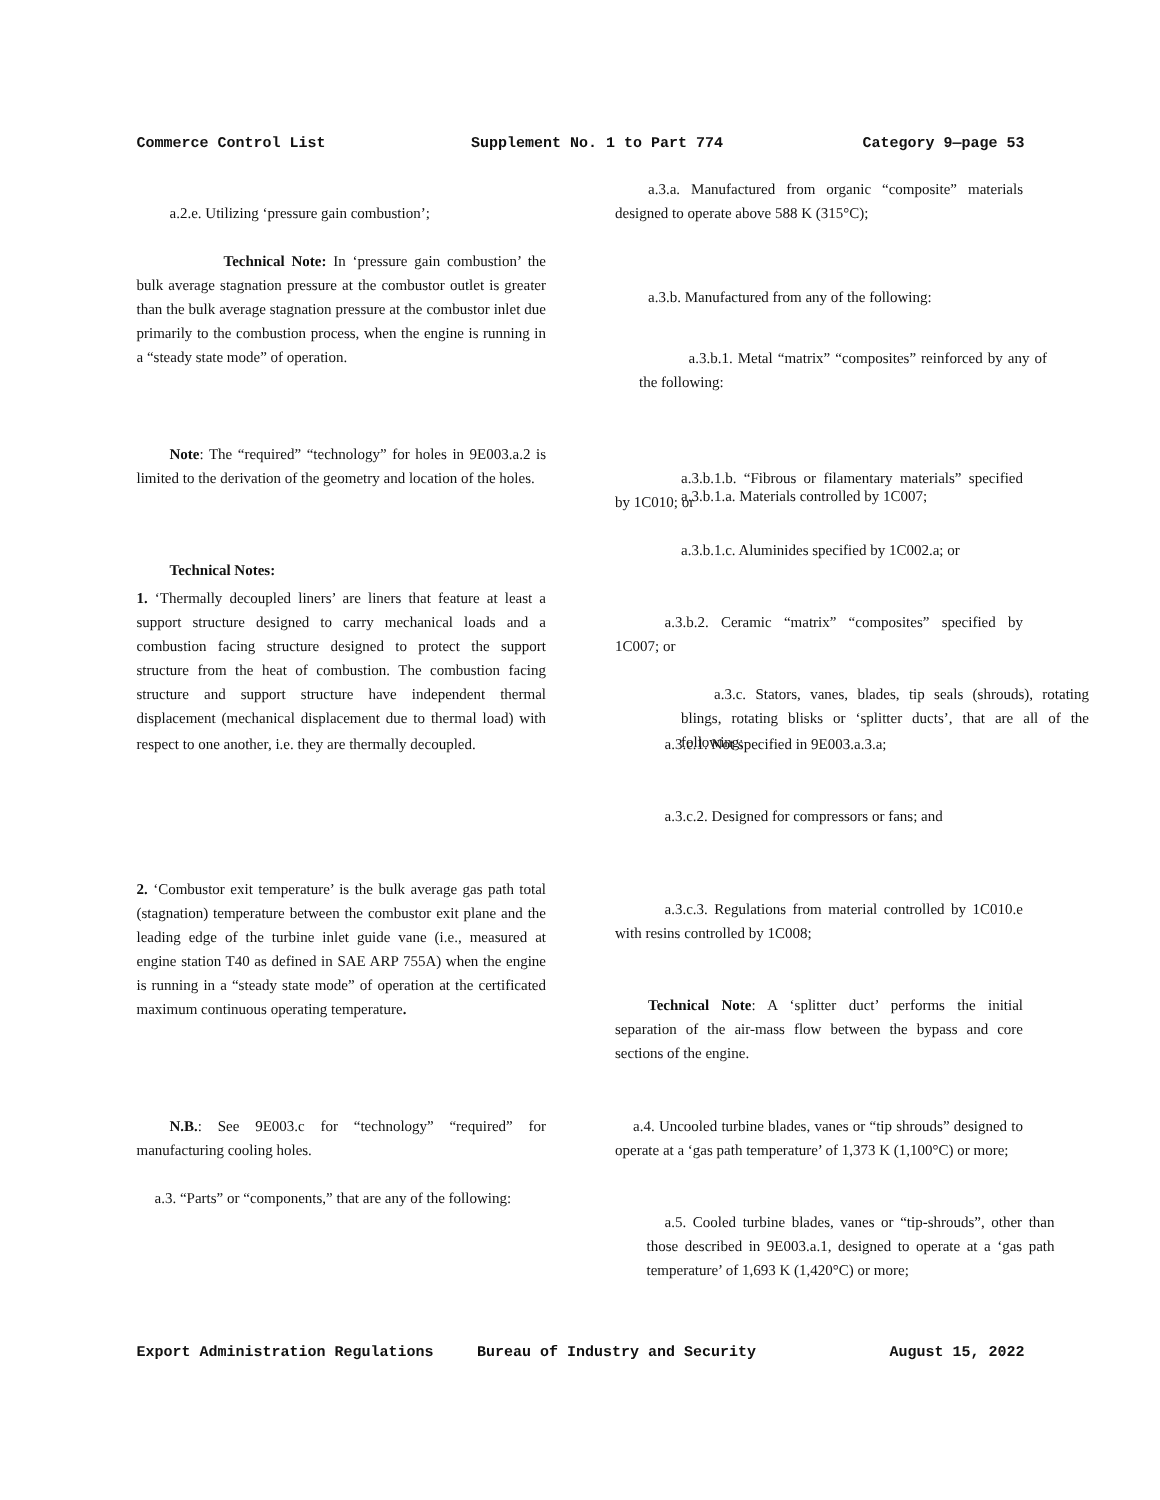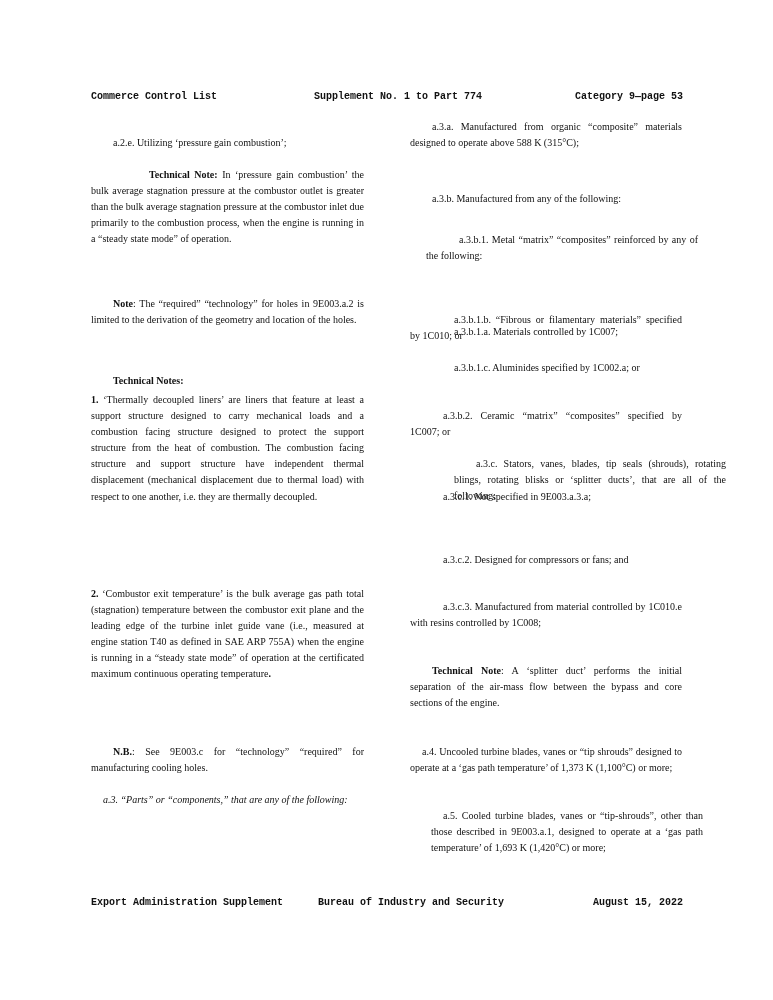--- a/index.html
+++ b/index.html
@@ -26,45 +26,45 @@
 <p class="p L it" style="top:296px; text-indent:22px;"><span class="b">Note</span><span>: The “required” “technology” for holes in 9E003.a.2 is limited to the derivation of the geometry and location of the holes.</span></p>
 
 <p class="p L it b" style="top:354px; text-indent:22px;margin-top:19px;">Technical Notes:</p>
 
 <p class="p L it" style="top:392px;"><span class="b">1.</span><span>  ‘Thermally decoupled liners’ are liners that feature at least a support structure designed to carry mechanical loads and a combustion facing structure designed to protect the support structure from the heat of combustion.  The combustion facing structure and support structure have independent thermal displacement (mechanical displacement due to thermal load) with respect to one another, i.e. they are thermally decoupled.</span></p>
 
 <p class="p L it" style="top:586px;"><span class="b">2.</span><span> ‘Combustor exit temperature’ is the bulk average gas path total (stagnation) temperature between the combustor exit plane and the leading edge of the turbine inlet guide vane (i.e., measured at engine station T40 as defined in SAE ARP 755A) when the engine is running in a “steady state mode” of operation at the certificated maximum continuous operating temperature</span><span class="b">.</span></p>
 
 <p class="p L it" style="top:744px; text-indent:22px;"><span class="b">N.B.</span><span>:  See 9E003.c for “technology” “required” for manufacturing cooling holes.</span></p>
 
-<p class="p L" style="top:792px; text-indent:12px;font-style:italic;">a.3. “Parts” or “components,” that are any of the following:</p>
+<p class="p L" style="top:792px; text-indent:12px;">a.3. “Parts” or “components,” that are any of the following:</p>
 
 <p class="p R" style="top:119px; text-indent:22px;">a.3.a.   Manufactured  from  organic “composite” materials designed to operate above 588 K (315°C);</p>
 
 <p class="p R" style="top:191px; text-indent:22px;">a.3.b. Manufactured from any of the following:</p>
 
 <p class="p R" style="top:232px; text-indent:33px;margin-left:16px;">a.3.b.1. Metal “matrix” “composites” reinforced by any of the following:</p>
 
 <p class="p R" style="top:280px; text-indent:44px;margin-top:44px;">a.3.b.1.a. Materials controlled by 1C007;</p>
 
 <p class="p R" style="top:312px; text-indent:44px;"><span>a.3.b.1.b. “Fibrous or filamentary materials” specified by 1C010; </span><span class="it">or</span></p>
 
 <p class="p R" style="top:360px; text-indent:44px;"><span>a.3.b.1.c.   Aluminides specified by 1C002.a; </span><span class="it">or</span></p>
 
 <p class="p R" style="top:408px; text-indent:33px;"><span>a.3.b.2. Ceramic “matrix” “composites” specified by 1C007; </span><span class="it">or</span></p>
 
 <p class="p R" style="top:456px; text-indent:22px;margin-left:44px;">a.3.c. Stators, vanes, blades, tip seals (shrouds), rotating blings, rotating blisks or ‘splitter ducts’, that are all of the following:</p>
 
 <p class="p R" style="top:489px; text-indent:33px;">a.3.c.1.    Not specified in 9E003.a.3.a;</p>
 
-<p class="p R" style="top:552px; text-indent:33px;"><span>a.3.c.2.   Designed for compressors or fans; </span><span class="it">and</span></p>
+<p class="p R" style="top:537px; text-indent:33px;"><span>a.3.c.2.   Designed for compressors or fans; </span><span class="it">and</span></p>
 
-<p class="p R" style="top:599px; text-indent:33px;">a.3.c.3. Manufactured from material controlled by 1C010.e with resins controlled by 1C008;</p>
+<p class="p R" style="top:599px; text-indent:33px;">a.3.c.3. Regulations from material controlled by 1C010.e with resins controlled by 1C008;</p>
 
 <p class="p R it" style="top:663px; text-indent:22px;"><span class="b">Technical Note</span><span>: A ‘splitter duct’ performs the initial separation of the air-mass flow between the bypass and core sections of the engine.</span></p>
 
 <p class="p R" style="top:744px; text-indent:12px;">a.4. Uncooled turbine blades, vanes or “tip shrouds” designed to operate at a ‘gas path temperature’ of 1,373 K (1,100°C) or more;</p>
 
 <p class="p R" style="top:808px; text-indent:12px;margin-left:21px;">a.5. Cooled turbine blades, vanes or “tip-shrouds”, other than those described in 9E003.a.1, designed to operate at a ‘gas path temperature’ of 1,693 K (1,420°C) or more;</p>
 
-<div class="ftr" style="left:91px; top:897px;">Export Administration Supplement</div>
+<div class="ftr" style="left:91px; top:897px;">Export Administration Regulations</div>
 <div class="ftr" style="left:318px; top:897px;">Bureau of Industry and Security</div>
 <div class="ftr" style="right:90px; top:897px;">August 15, 2022</div>
 
 </body></html>

